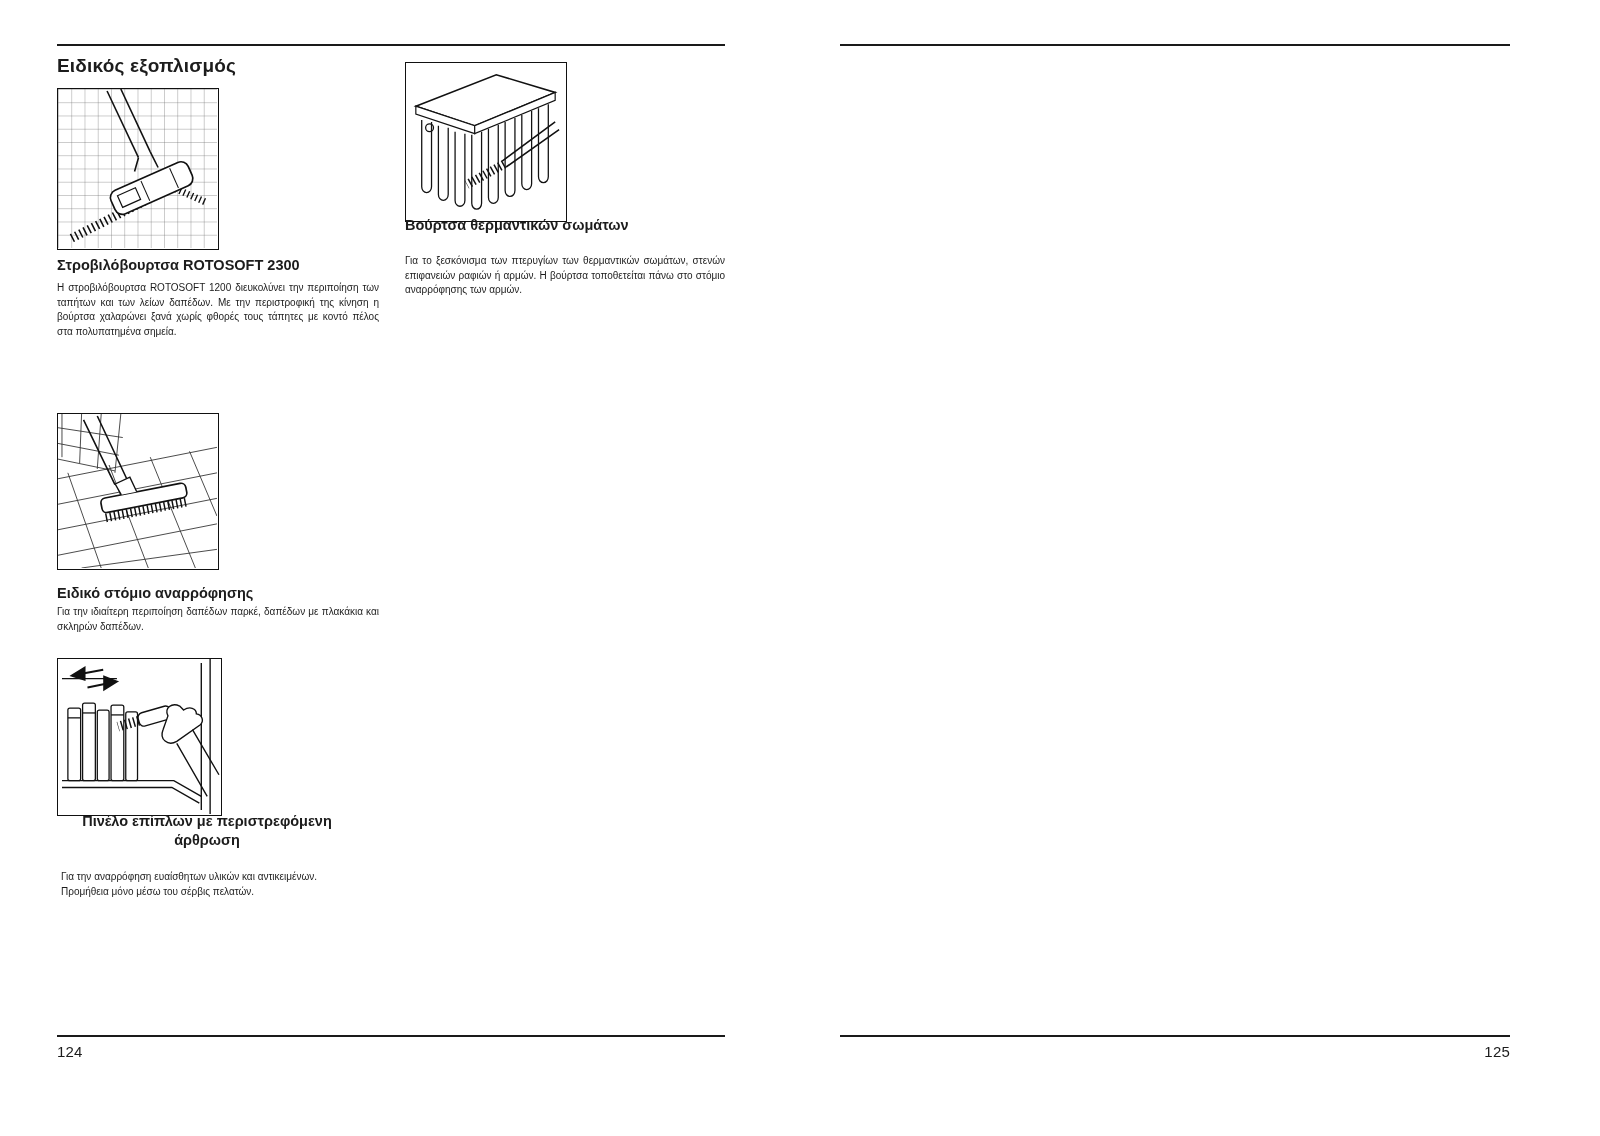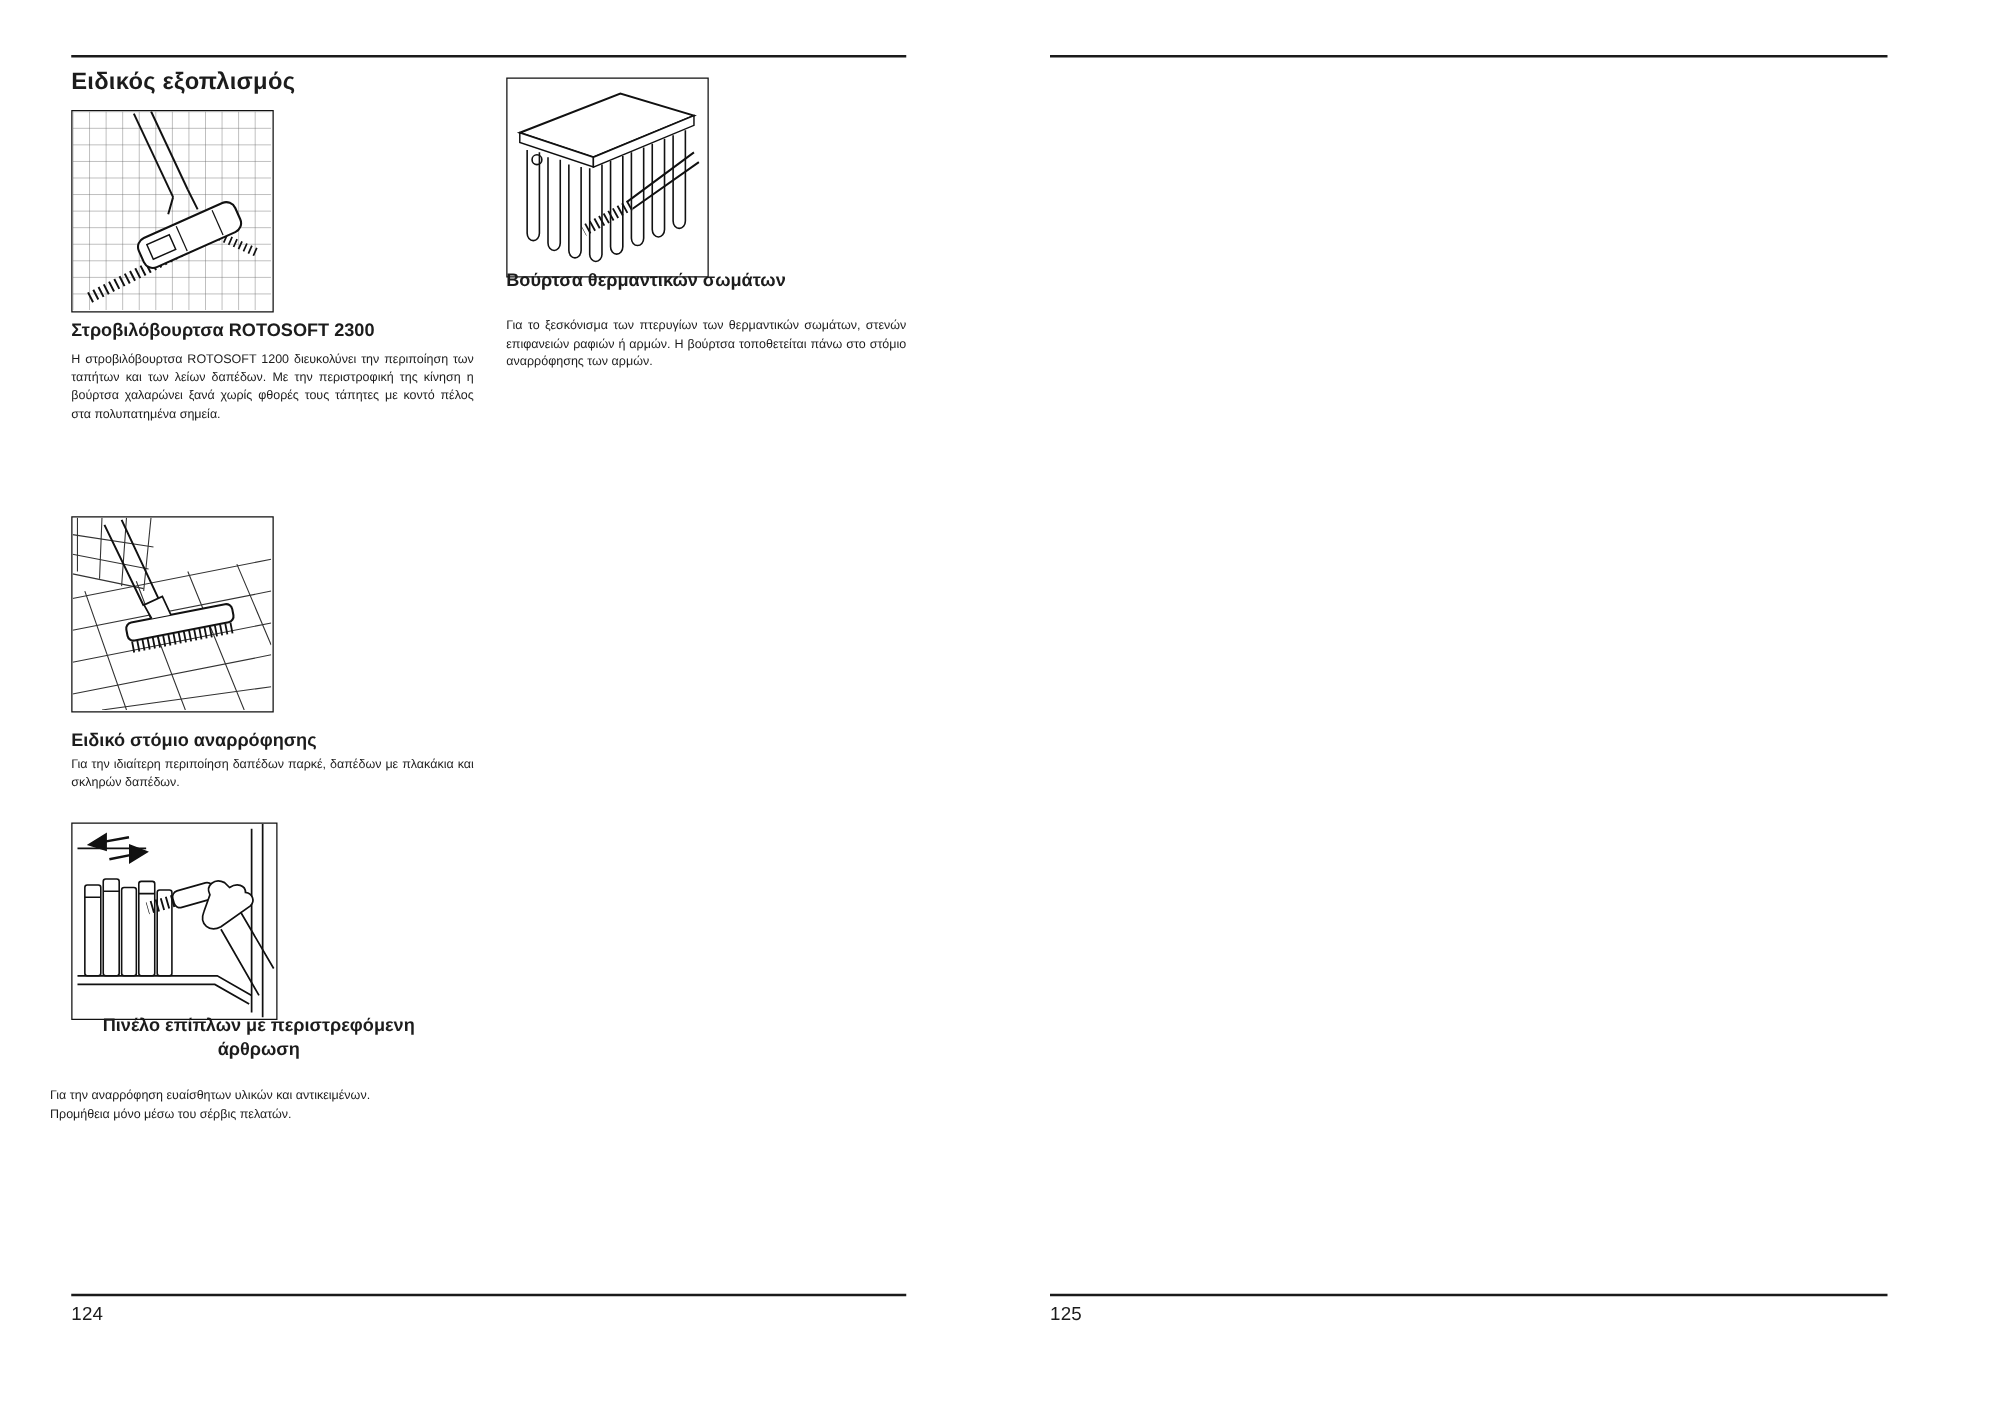--- a/index.html
+++ b/index.html
@@ -42,21 +42,21 @@
     line-height: 1.45;
     text-align: justify;
     margin: 0;
   }
   .body-text p { margin: 0; }
   .page-number {
     position: absolute;
     font-size: 15px;
     letter-spacing: 0.2px;
   }
-  .page-number-right { text-align: left; }
+  .page-number-right { text-align: right; }
   svg { display: block; }
 </style>
 </head>
 <body>
 
 <div class="sheet">
 
   <div class="rule" style="left:57px; top:44px; width:668px;"></div>
   <div class="rule" style="left:840px; top:44px; width:670px;"></div>
 
@@ -150,21 +150,21 @@
       <g stroke="#111" stroke-width="2" fill="#111">
         <line x1="24" y1="15" x2="46" y2="11"></line>
         <polygon points="14,17 27,9 27,21"></polygon>
         <line x1="30" y1="29" x2="50" y2="25"></line>
         <polygon points="60,23 47,18 47,31"></polygon>
       </g>
     </svg>
   </div>
 
   <h2 class="sec-title" style="left:57px; top:812px; width:300px;text-align:center;">Πινέλο επίπλων με περιστρεφόμενη άρθρωση</h2>
-  <div class="body-text" style="left:40px; top:870px; width:322px;">
+  <div class="body-text" style="left:61px; top:870px; width:322px;">
     <p>Για την αναρρόφηση ευαίσθητων υλικών και αντικειμένων.</p>
     <p>Προμήθεια μόνο μέσω του σέρβις πελατών.</p>
   </div>
 
   <div class="fig" style="left:405px; top:62px; width:162px; height:160px;">
     <svg viewBox="0 0 162 160" width="159" height="157">
 
       <polygon points="10,44 92,12 152,30 70,64" fill="#fff" stroke="#111" stroke-width="1.6"></polygon>
       <polygon points="10,44 70,64 70,72 10,52" fill="#fff" stroke="#111" stroke-width="1.2"></polygon>
       <polygon points="70,64 152,30 152,38 70,72" fill="#fff" stroke="#111" stroke-width="1.2"></polygon>

